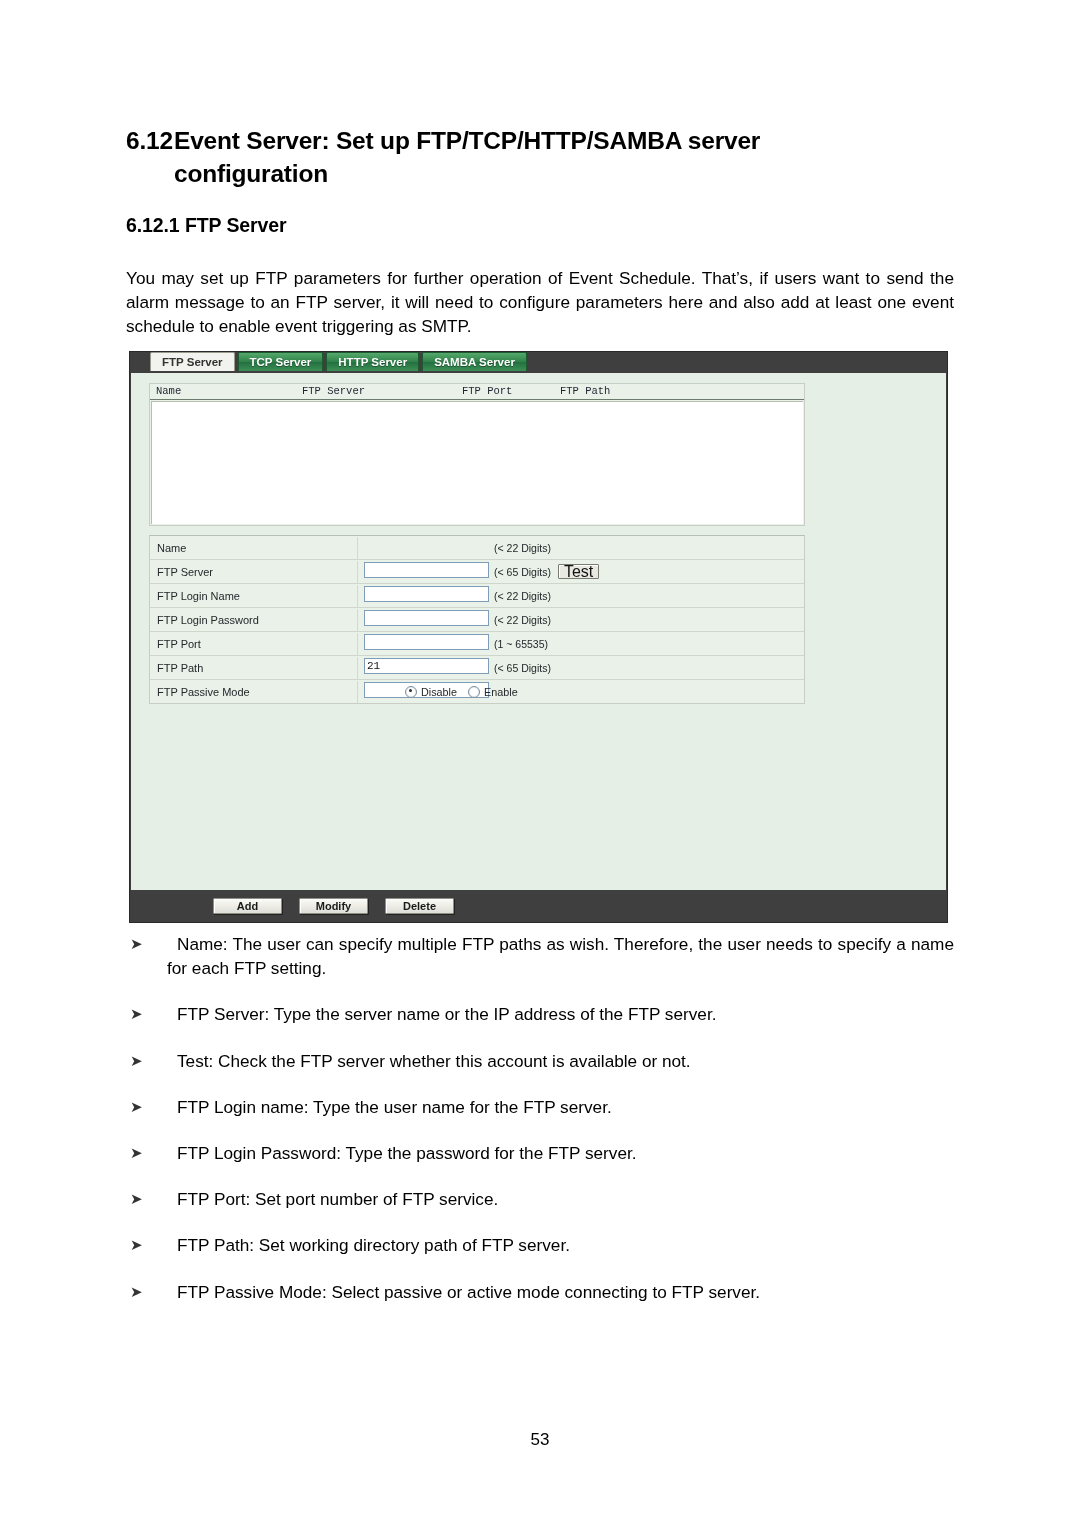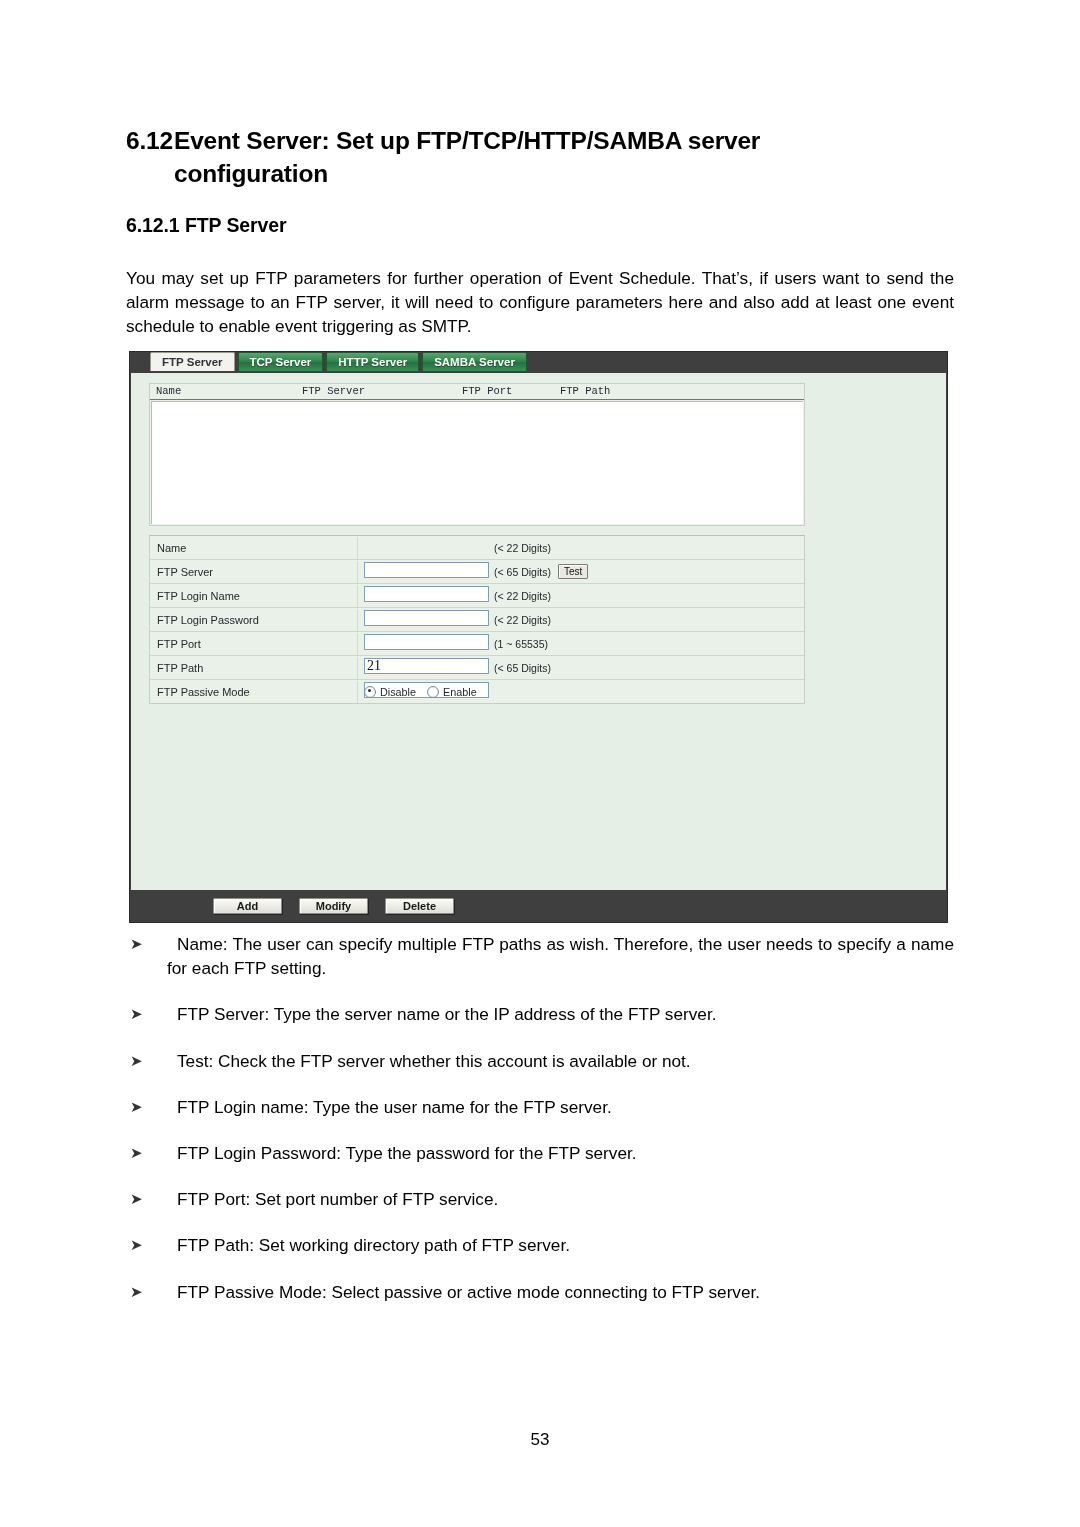--- a/index.html
+++ b/index.html
@@ -166,21 +166,21 @@
     box-sizing: border-box;
     background: #e6efe6;
   }
   .frow {
     display: flex;
     align-items: center;
     height: 23px;
     border-bottom: 1px solid #cfd6cb;
     background: #e9f1e9;
   }
-  .frow:last-child { border-bottom: none; }
+  .frow:last-child { border-bottom: none; gap: 41px; }
   .fl {
     width: 208px;
     min-width: 208px;
     padding-left: 7px;
     box-sizing: border-box;
     font-size: 11px;
     color: #24282b;
     border-right: 1px solid #d3dad0;
     line-height: 22px;
     height: 22px;
@@ -192,43 +192,43 @@
     padding-left: 6px;
     font-size: 11px;
     color: #24282b;
   }
   .inp {
     width: 125px;
     height: 16px;
     background: #ffffff;
     border: 1px solid #7f9db9;
     box-sizing: border-box;
-    font-size: 14px;
-    font-family: Liberation Serif, serif;
+    font-size: 11px;
+    font-family: Liberation Mono, monospace;
     color: #111;
     line-height: 14px;
     padding: 0 2px;
     display: inline-block;
     overflow: hidden;
     white-space: nowrap;
     margin-top: 44px;
   }
   .hint {
     margin-left: 5px;
     font-size: 10.5px;
     color: #24282b;
     white-space: nowrap;
   }
   .testbtn {
     margin-left: 7px;
     display: inline-block;
     height: 15px;
     line-height: 14px;
     padding: 0 5px;
-    font-size: 10px;
+    font-size: 16px;
     color: #111;
     background: #e9e9e2;
     border: 1px solid #7b7b74;
     box-shadow: inset 1px 1px 0 #ffffff;
     box-sizing: border-box;
     border-radius: 1px;
   }
   .radio-wrap {
     display: flex;
     align-items: center;

